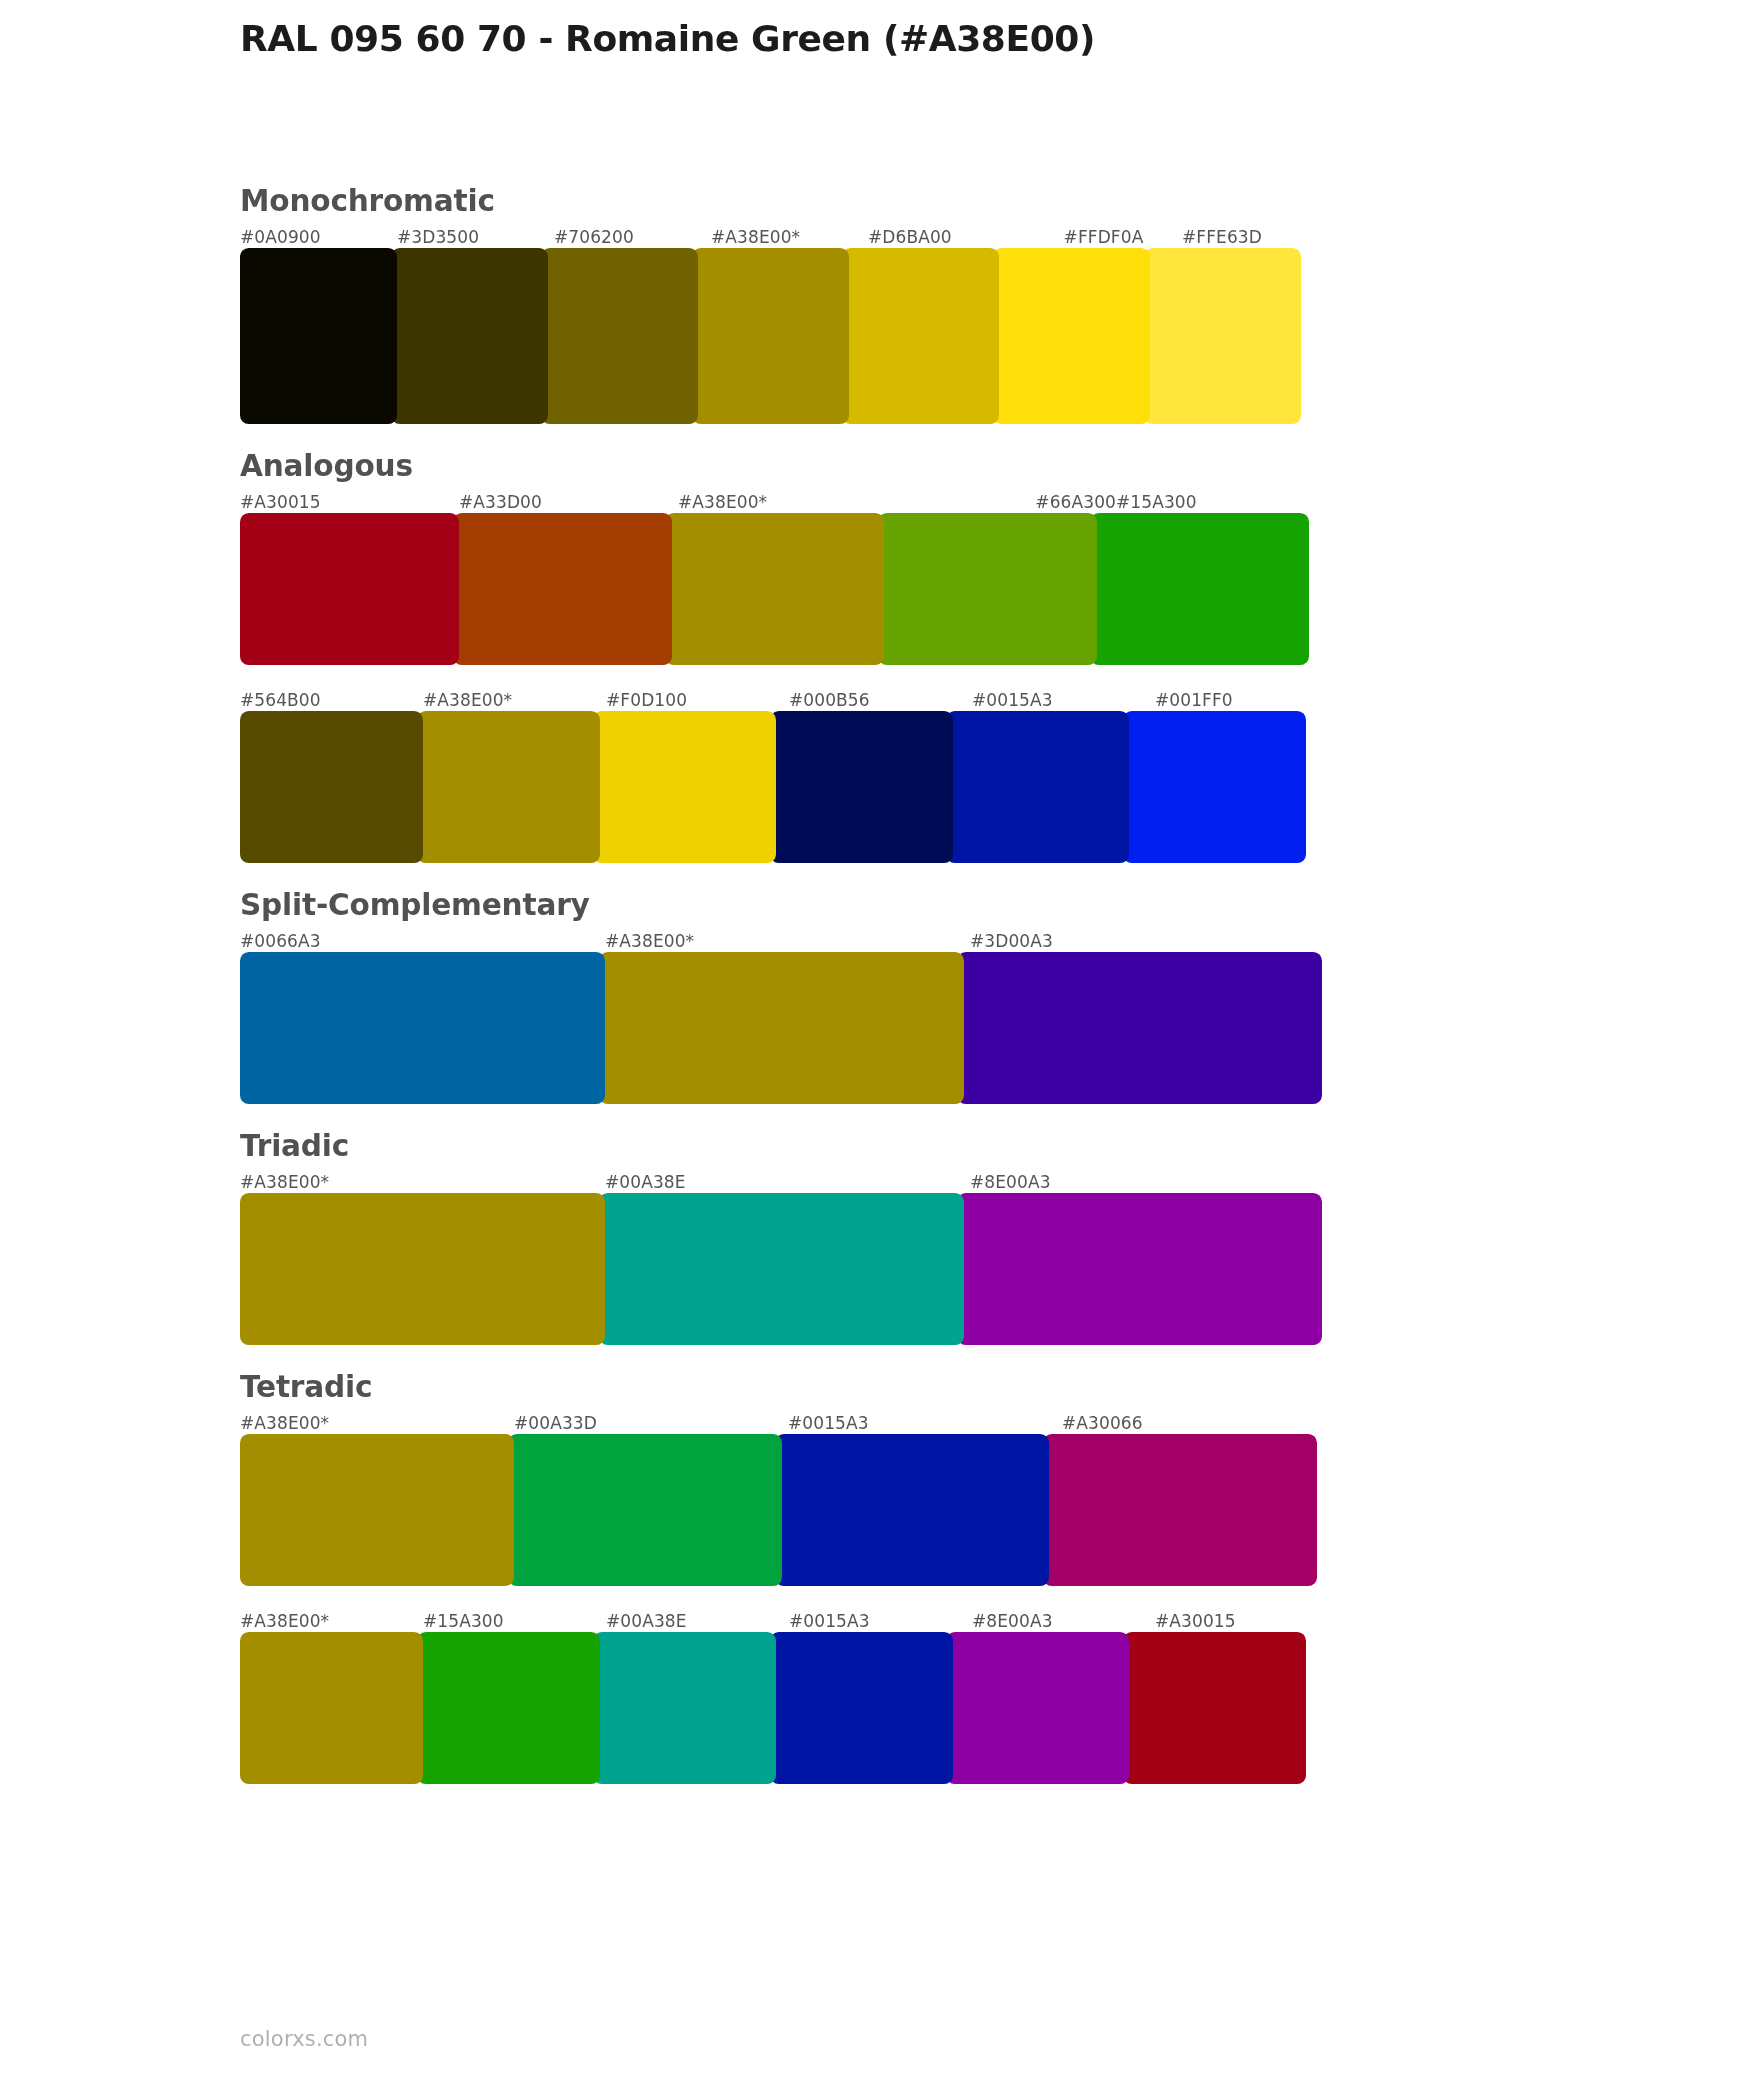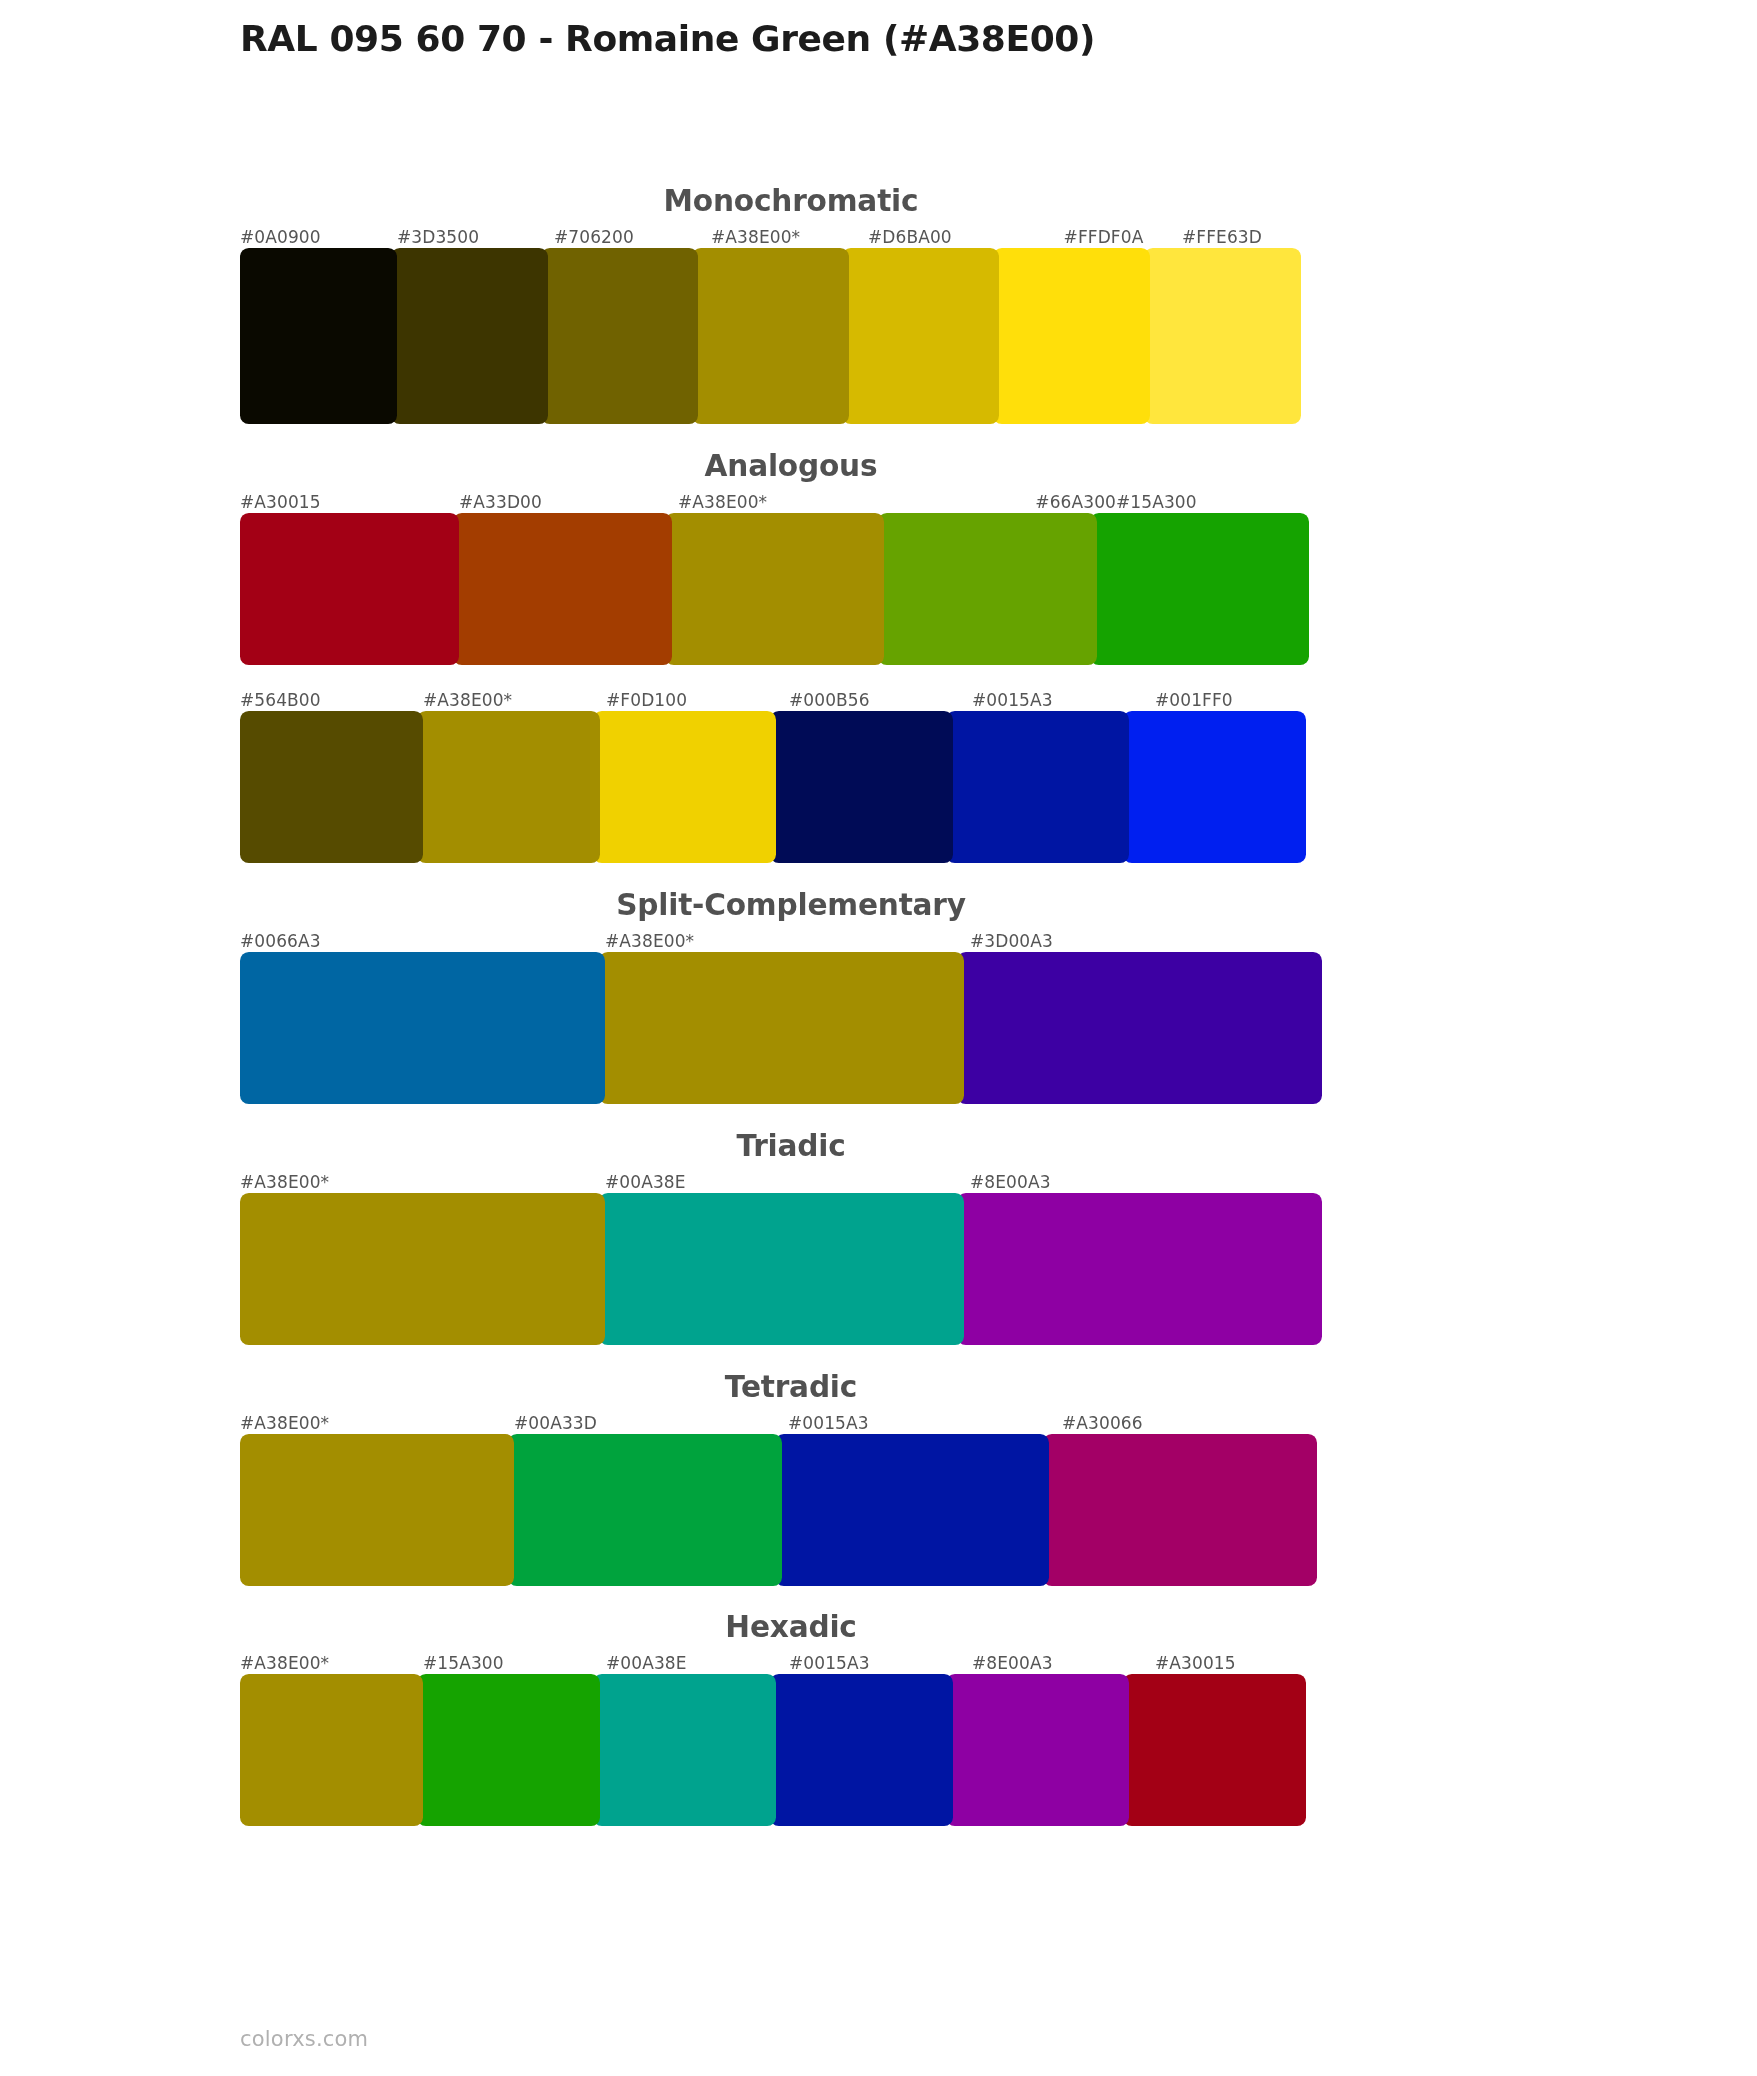--- a/index.html
+++ b/index.html
@@ -53,21 +53,20 @@
   .section {
     position: relative;
   }
   .section-title {
     font-size: 29.6px;
     font-weight: bold;
     color: #515151;
     letter-spacing: -0.2px;
     line-height: 1.1;
     margin: 0 0 9.6px 0;
-    text-align: center;
   }
   .labels {
     display: flex;
     position: relative;
     height: 21px;
   }
   .label {
     font-size: 17px;
     color: #555555;
     letter-spacing: 0.1px;
@@ -219,21 +218,20 @@
         </div>
       <div class="swatches">
           <div class="swatch" title="#A38E00*" style="background: rgb(163, 142, 0); width: 274px; margin-left: 0px; position: relative; z-index: 4;"></div>
           <div class="swatch" title="#00A33D" style="background: rgb(0, 163, 61); width: 274px; margin-left: -6.4px; position: relative; z-index: 3;"></div>
           <div class="swatch" title="#0015A3" style="background: rgb(0, 21, 163); width: 274px; margin-left: -6.4px; position: relative; z-index: 2;"></div>
           <div class="swatch" title="#A30066" style="background: rgb(163, 0, 102); width: 274px; margin-left: -6.4px; position: relative; z-index: 1;"></div>
         </div>
     </div>
 
     <div class="section sec-hex">
-      <div class="section-title">Hexadic</div>
       <div class="labels">
           <div class="label" style="width: 183px;">#A38E00*</div>
           <div class="label" style="width: 183px;">#15A300</div>
           <div class="label" style="width: 183px;">#00A38E</div>
           <div class="label" style="width: 183px;">#0015A3</div>
           <div class="label" style="width: 183px;">#8E00A3</div>
           <div class="label" style="width: 183px;">#A30015</div>
         </div>
       <div class="swatches">
           <div class="swatch" title="#A38E00*" style="background: rgb(163, 142, 0); width: 183px; margin-left: 0px; position: relative; z-index: 6;"></div>

